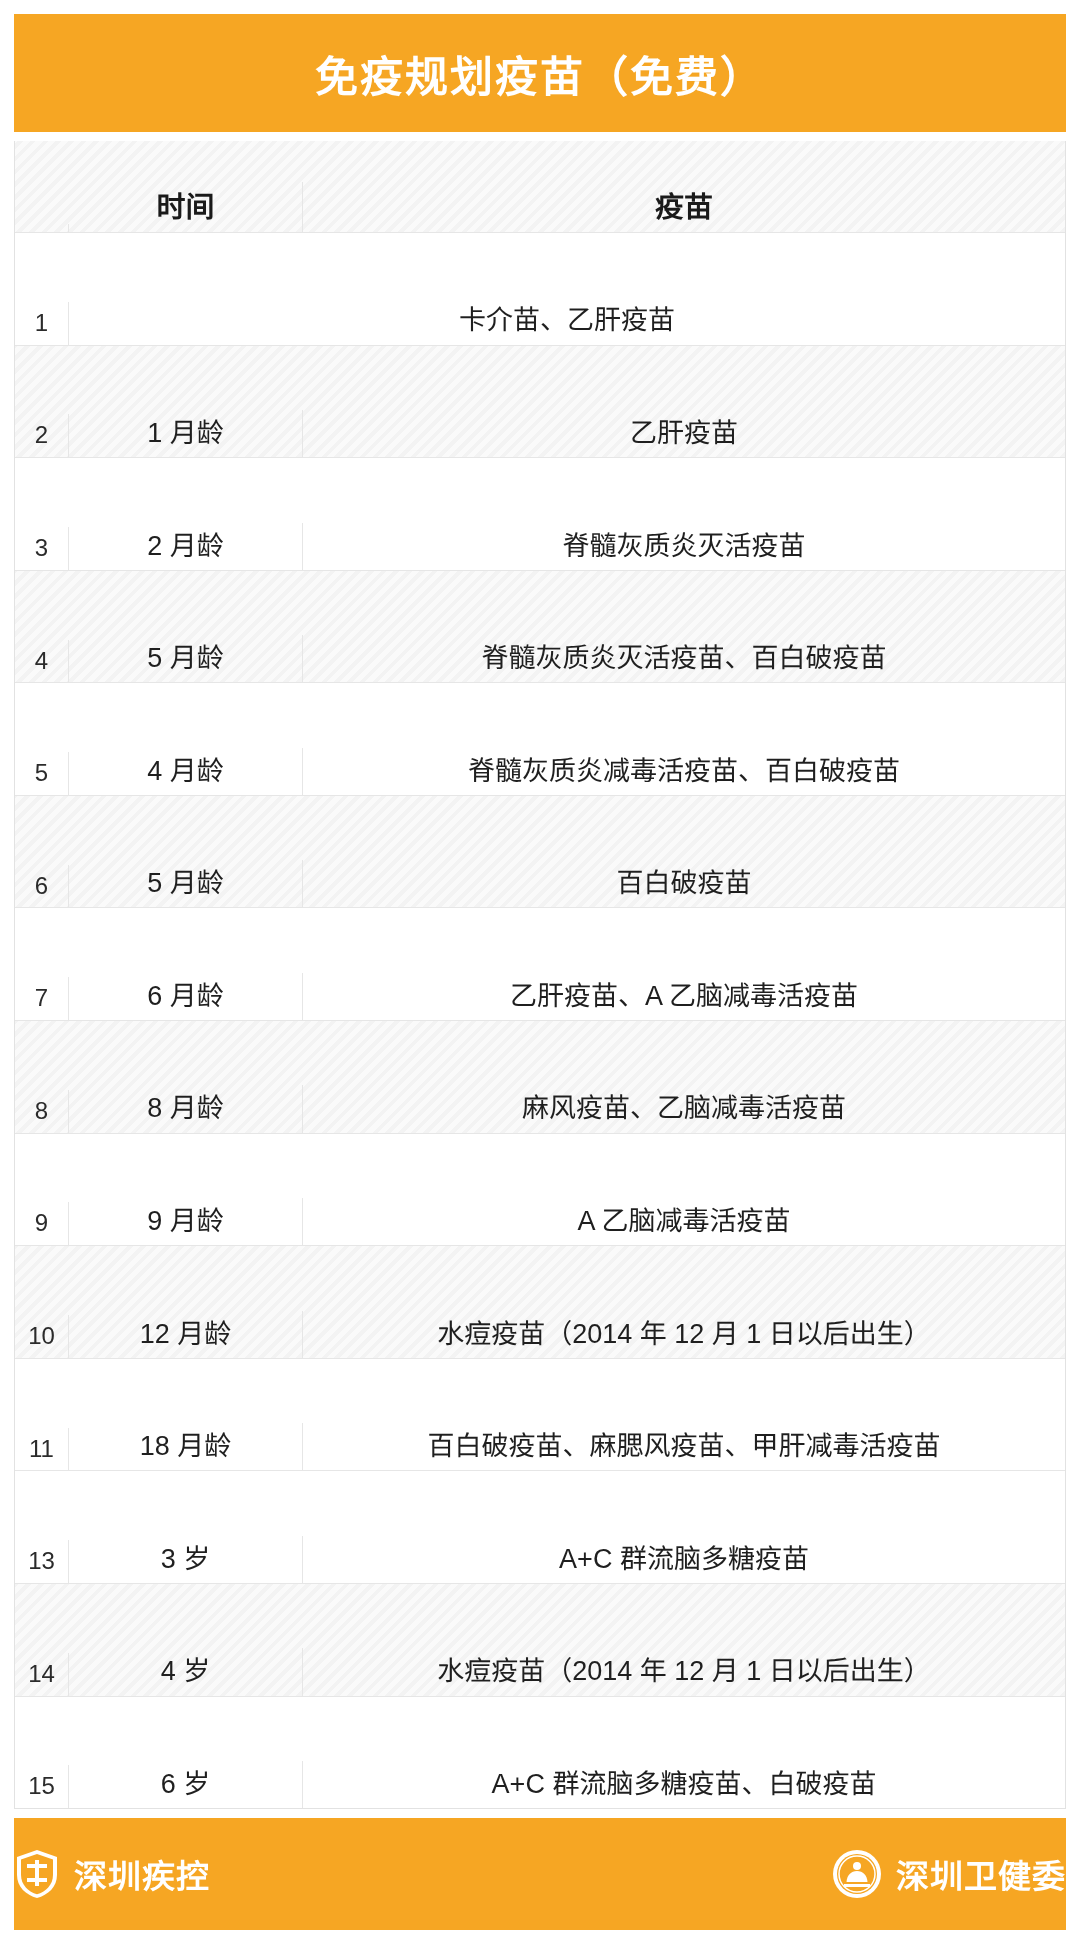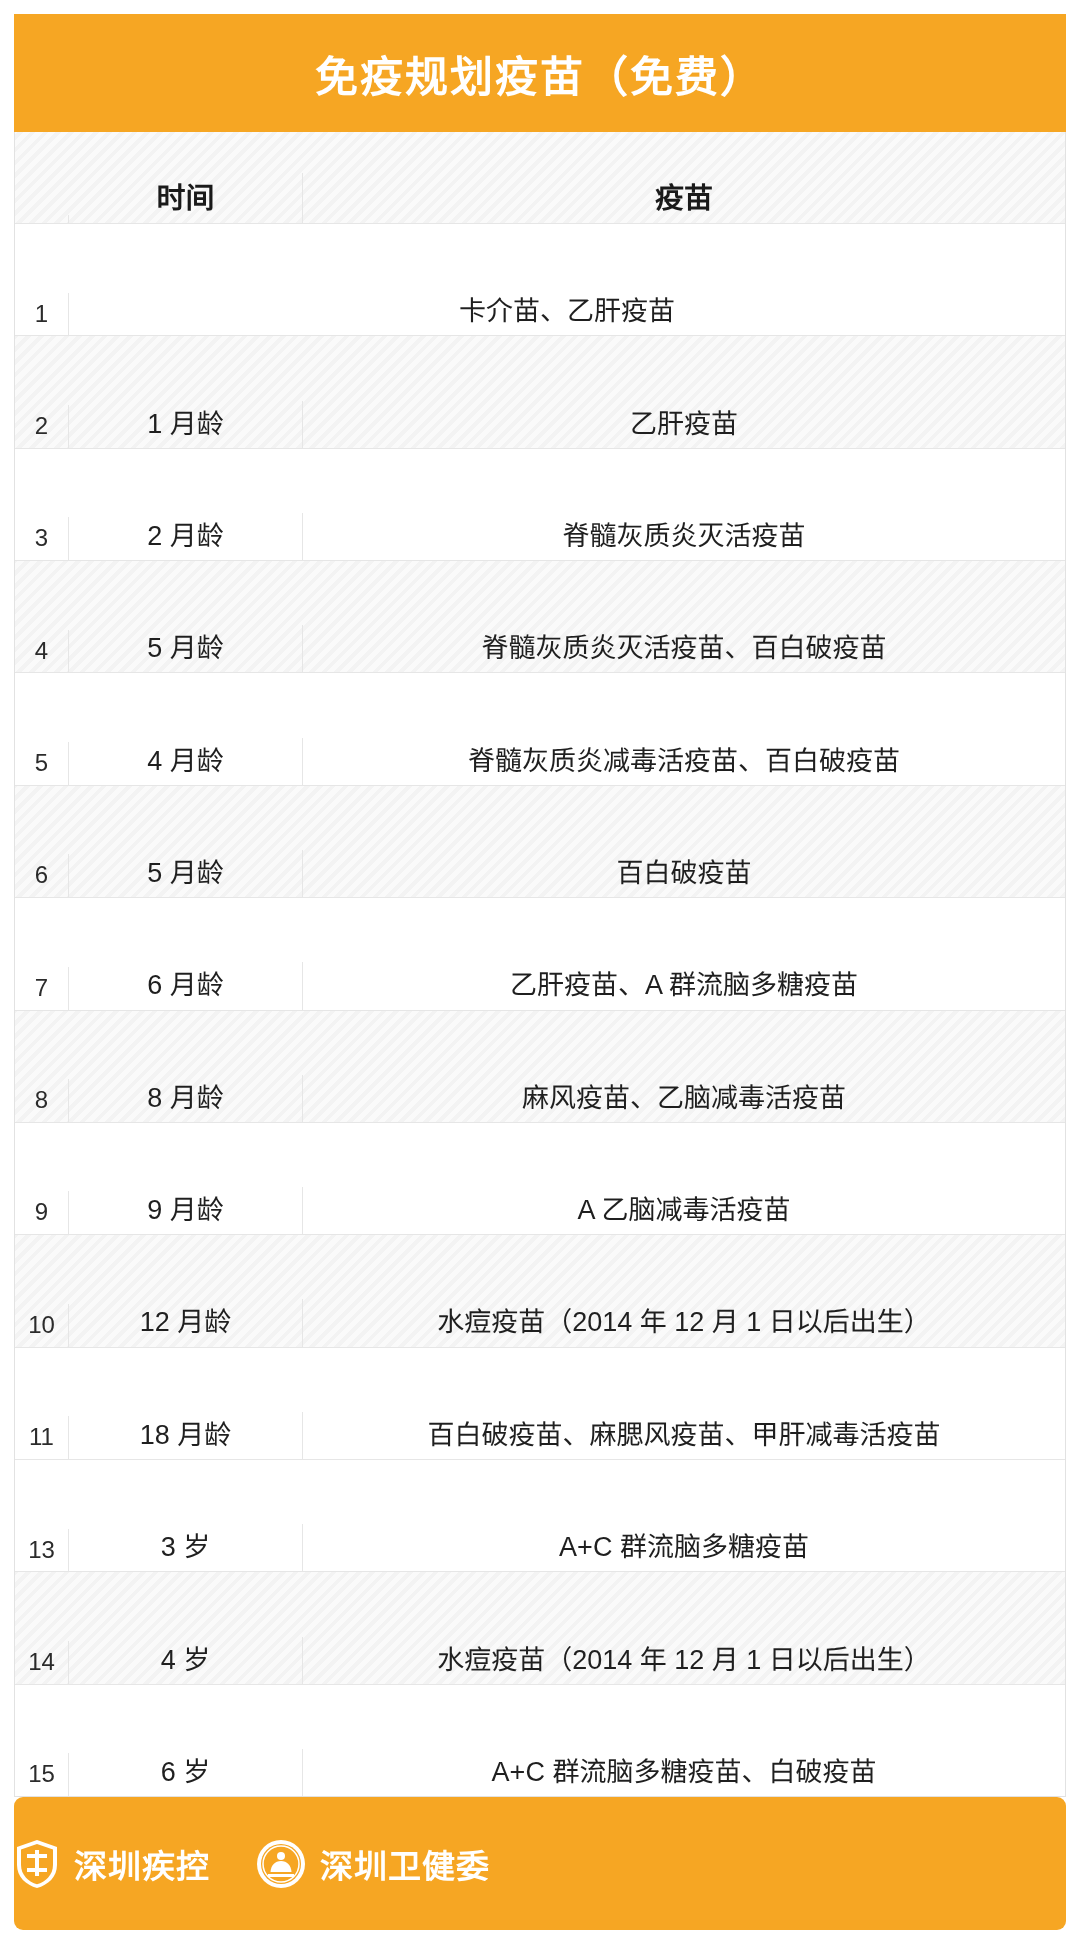--- a/index.html
+++ b/index.html
@@ -15,20 +15,21 @@
     -webkit-font-smoothing: antialiased;
   }
   .poster {
     width: 1080px;
     height: 1944px;
     box-sizing: border-box;
     padding: 14px 14px 14px 14px;
     background: #ffffff;
     display: flex;
     flex-direction: column;
+    gap: 9px;
   }
   .header {
     background: #f6a623;
     height: 118px;
     display: flex;
     align-items: center;
     justify-content: center;
     flex: 0 0 auto;
   }
   .header-title {
@@ -113,27 +114,26 @@
     display: flex;
     flex-direction: column;
     align-items: center;
     justify-content: center;
   }
   .multi span {
     display: block;
   }
   .footer {
     flex: 0 0 auto;
-    height: 133px;
+    height: 112px;
     background: #f6a623;
     display: flex;
     align-items: center;
-    justify-content: flex-start;
+    justify-content: space-between;
     gap: 46px;
-    border-radius: 9px;
   }
   .brand {
     display: flex;
     align-items: center;
     gap: 14px;
   }
   .brand-name {
     font-size: 33px;
     font-weight: bold;
     color: #ffffff;
@@ -201,21 +201,21 @@
 
     <div class="row striped">
       <div class="cell c-index">6</div>
       <div class="cell c-time">5 月龄</div>
       <div class="cell c-vaccine">百白破疫苗</div>
     </div>
 
     <div class="row plain">
       <div class="cell c-index">7</div>
       <div class="cell c-time">6 月龄</div>
-      <div class="cell c-vaccine">乙肝疫苗、A 群流脑多糖疫苗</div>
+      <div class="cell c-vaccine">乙肝疫苗、A 乙脑减毒活疫苗</div>
     </div>
 
     <div class="row striped">
       <div class="cell c-index">8</div>
       <div class="cell c-time">8 月龄</div>
       <div class="cell c-vaccine">麻风疫苗、乙脑减毒活疫苗</div>
     </div>
 
     <div class="row plain">
       <div class="cell c-index">9</div>

